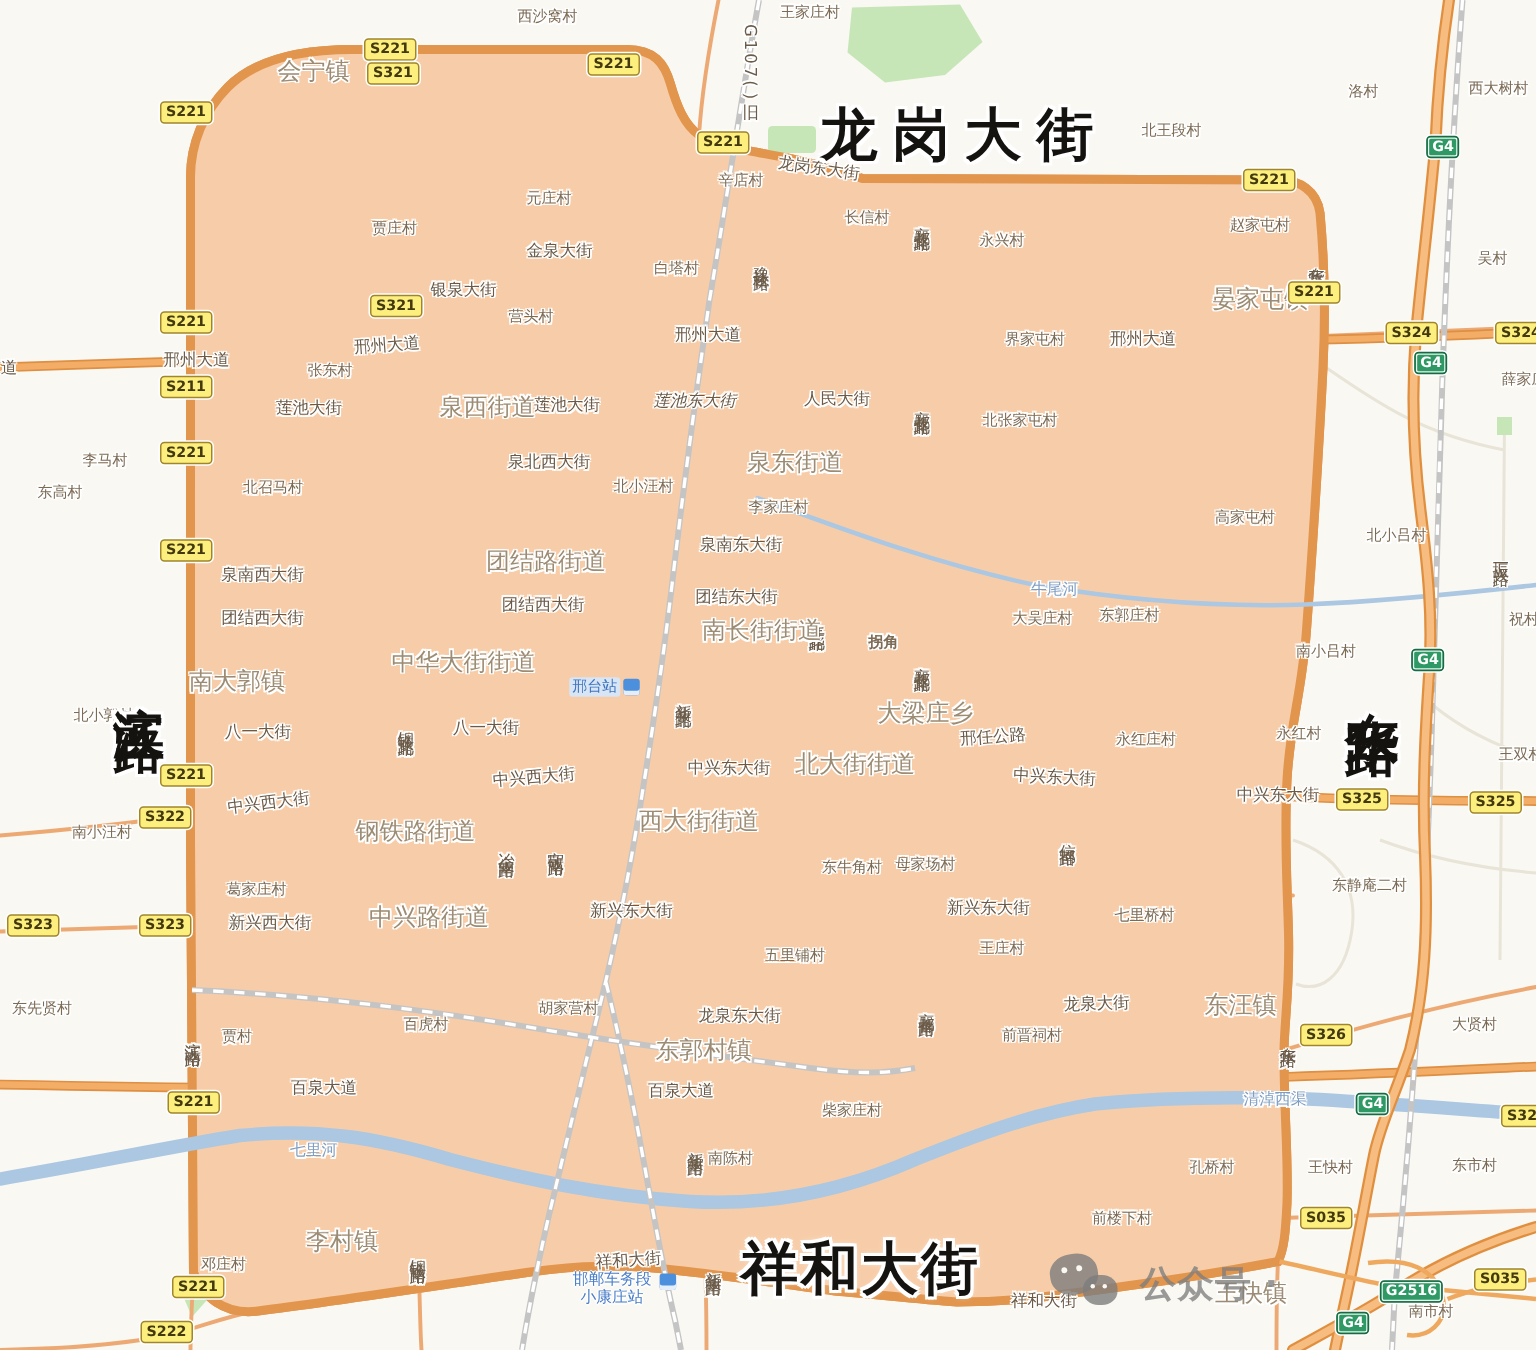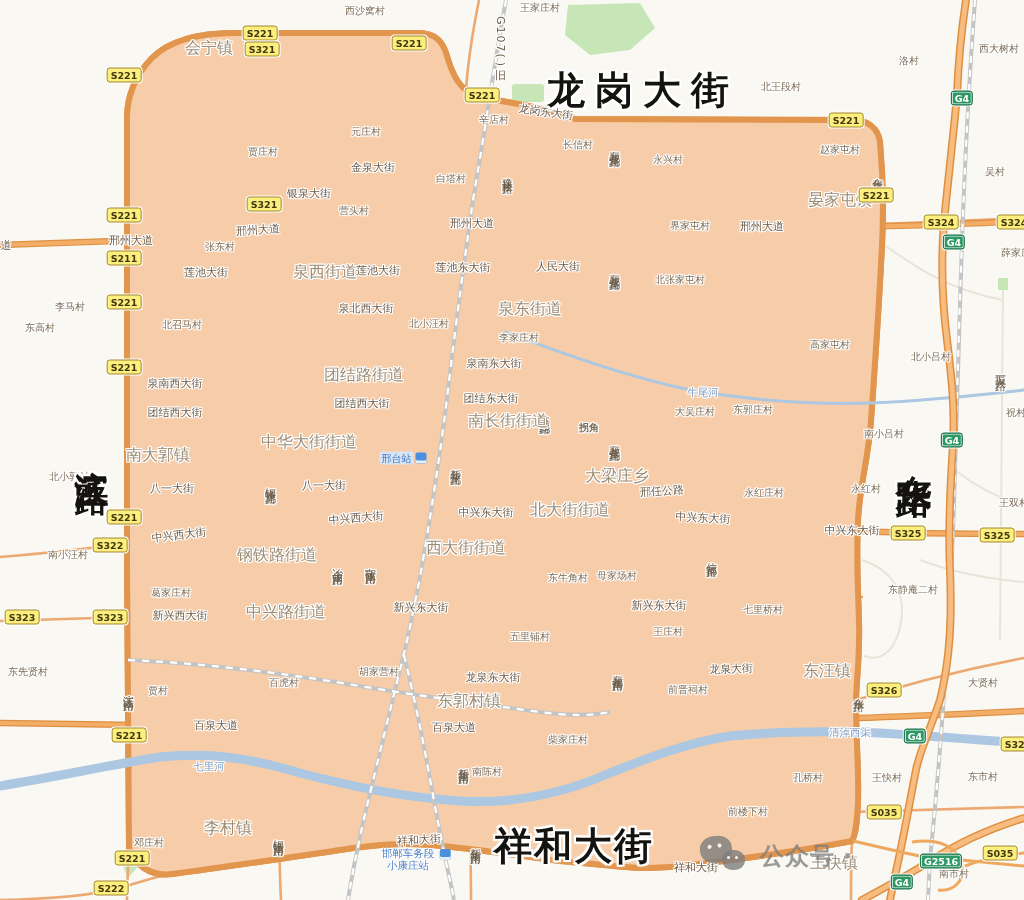--- a/index.html
+++ b/index.html
@@ -196,21 +196,21 @@
   <div class="lbl road" style="left: 546px; top: 112px; transform: translate(-50%, -50%) rotate(8deg);">龙岗东大街</div>
       <div class="lbl road" style="left: 373px; top: 167px;">金泉大街</div>
       <div class="lbl road" style="left: 309px; top: 193px;">银泉大街</div>
       <div class="lbl road" style="left: 6px; top: 245px;">道</div>
       <div class="lbl road" style="left: 131px; top: 240px;">邢州大道</div>
       <div class="lbl road" style="left: 258px; top: 230px; transform: translate(-50%, -50%) rotate(-4deg);">邢州大道</div>
       <div class="lbl road" style="left: 472px; top: 223px;">邢州大道</div>
       <div class="lbl road" style="left: 762px; top: 226px;">邢州大道</div>
       <div class="lbl road" style="left: 206px; top: 272px;">莲池大街</div>
       <div class="lbl road" style="left: 378px; top: 270px;">莲池大街</div>
-      <div class="lbl road" style="left: 463px; top: 267px;">莲池东大街</div>
+      <div class="lbl road" style="left: 463px; top: 267px; font-style: italic;">莲池东大街</div>
       <div class="lbl road" style="left: 558px; top: 266px;">人民大街</div>
       <div class="lbl road" style="left: 366px; top: 308px;">泉北西大街</div>
       <div class="lbl road" style="left: 175px; top: 383px;">泉南西大街</div>
       <div class="lbl road" style="left: 494px; top: 363px;">泉南东大街</div>
       <div class="lbl road" style="left: 175px; top: 412px;">团结西大街</div>
       <div class="lbl road" style="left: 362px; top: 403px;">团结西大街</div>
       <div class="lbl road" style="left: 491px; top: 398px;">团结东大街</div>
       <div class="lbl road" style="left: 172px; top: 488px;">八一大街</div>
       <div class="lbl road" style="left: 324px; top: 485px;">八一大街</div>
       <div class="lbl road" style="left: 179px; top: 535px; transform: translate(-50%, -50%) rotate(-7deg);">中兴西大街</div>
@@ -261,21 +261,21 @@
       <div class="lbl town" style="left: 277px; top: 555px;">钢铁路街道</div>
       <div class="lbl town" style="left: 286px; top: 612px;">中兴路街道</div>
       <div class="lbl town" style="left: 827px; top: 671px;">东汪镇</div>
       <div class="lbl town" style="left: 469px; top: 701px;">东郭村镇</div>
       <div class="lbl town" style="left: 228px; top: 828px;">李村镇</div>
       <div class="lbl town" style="left: 834px; top: 863px;">王快镇</div>
       <div class="lbl village" style="left: 365px; top: 11px;">西沙窝村</div>
       <div class="lbl village" style="left: 540px; top: 8px;">王家庄村</div>
       <div class="lbl village" style="left: 781px; top: 87px;">北王段村</div>
       <div class="lbl village" style="left: 909px; top: 61px;">洛村</div>
-      <div class="lbl village" style="left: 999px; top: 49px;">西大树村</div>
+      <div class="lbl village" style="left: 999px; top: 59px;">西大树村</div>
       <div class="lbl village" style="left: 366px; top: 132px;">元庄村</div>
       <div class="lbl village" style="left: 263px; top: 152px;">贾庄村</div>
       <div class="lbl village" style="left: 451px; top: 179px;">白塔村</div>
       <div class="lbl village" style="left: 494px; top: 120px;">辛店村</div>
       <div class="lbl village" style="left: 354px; top: 211px;">营头村</div>
       <div class="lbl village" style="left: 578px; top: 145px;">长信村</div>
       <div class="lbl village" style="left: 668px; top: 160px;">永兴村</div>
       <div class="lbl village" style="left: 840px; top: 150px;">赵家屯村</div>
       <div class="lbl village" style="left: 690px; top: 226px;">界家屯村</div>
       <div class="lbl village" style="left: 1016px; top: 253px;">薛家庄</div>

